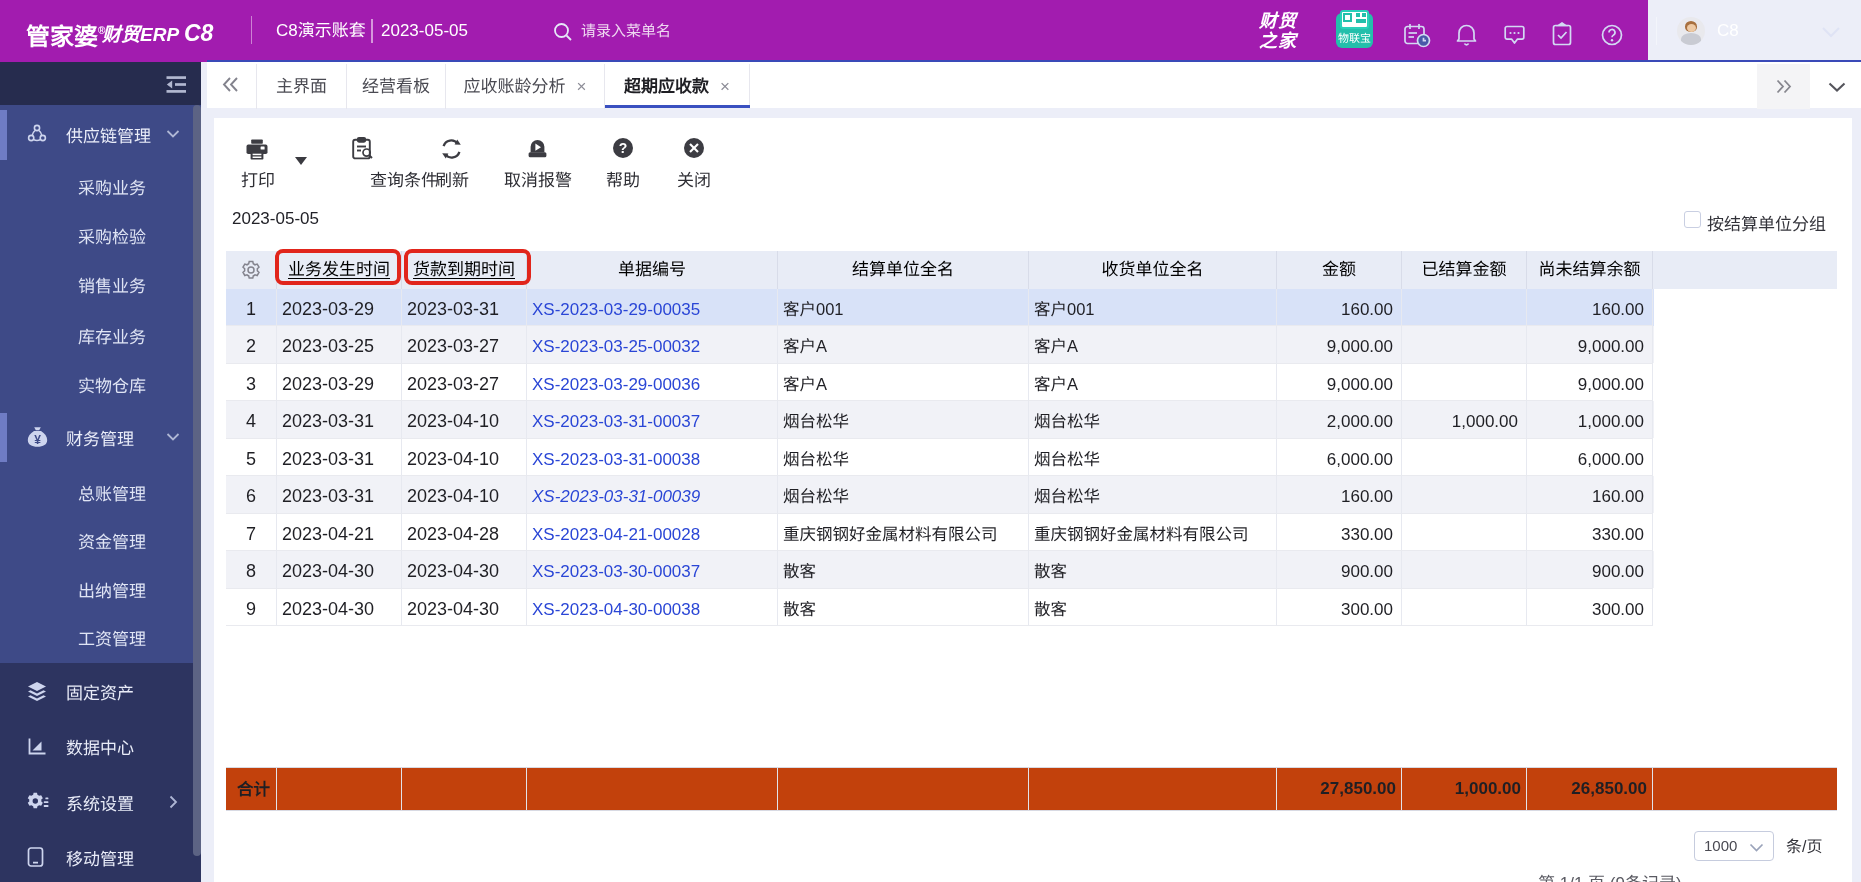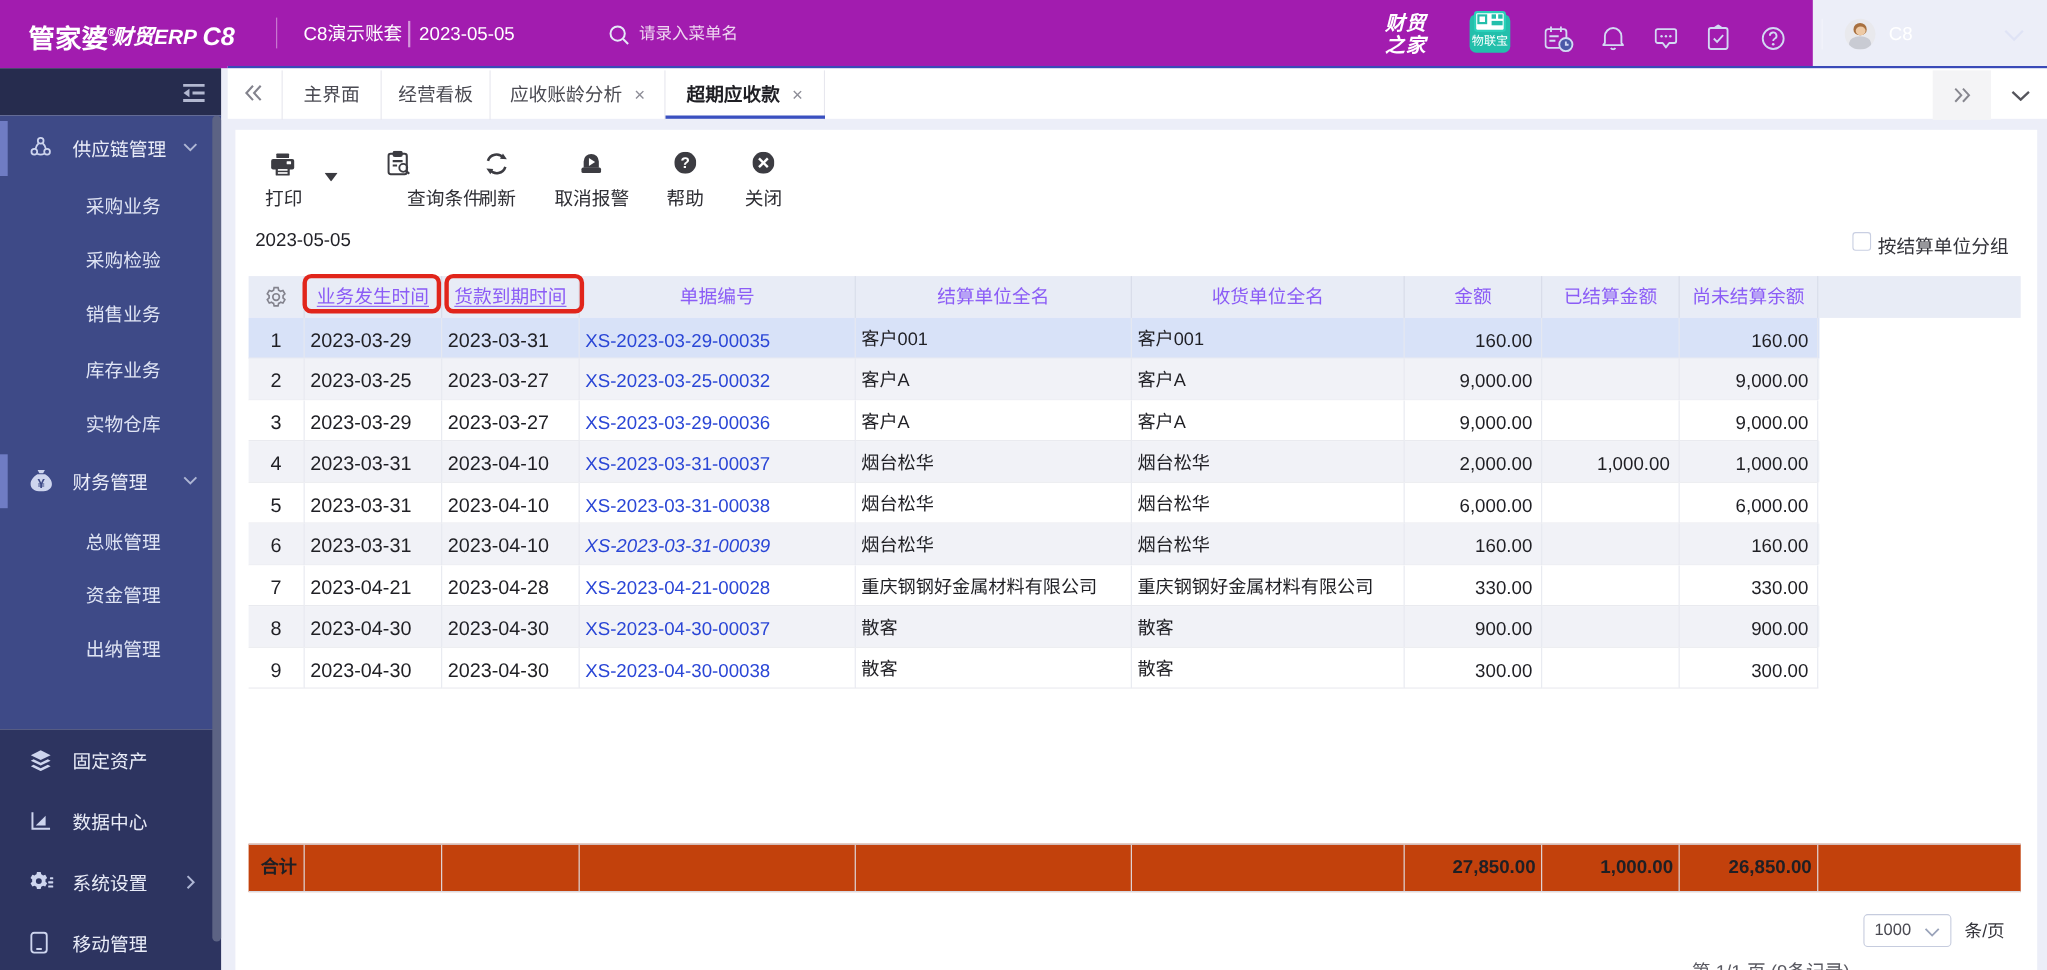--- a/index.html
+++ b/index.html
@@ -27,21 +27,21 @@
   #tabbar { left:207px; top:60px; width:1654px; height:48px; background:#fff; border-top:2px solid #3a4ab8; }
   .tab { position:absolute; top:2px; height:45px; border-right:1px solid #e7e7ee; color:#4a4a52; font-size:17px; text-align:center; }
   .tab .x { color:#8d8d97; font-size:17px; }
   #tab-underline { left:605px; top:105px; width:145px; height:3px; background:#3a50c0; }
   
   #panel { left:214px; top:118px; width:1638px; height:764px; background:#fff; }
   .tool-lab { position:absolute; top:166px; color:#2e2e34; font-size:17px; white-space:nowrap; transform:translateX(-50%); }
   
   #grid { left:226px; top:251px; width:1611px; }
   .hrow { position:absolute; left:0; top:0; height:38px; width:1611px; background:#e8ecf6; }
-  .hcell { position:absolute; top:0; height:38px; border-right:1px solid #d8dce9; color:#8b5cf6; font-size:17px; line-height:37px; text-align:center; white-space:nowrap; }
+  .hcell { position:absolute; top:0; height:38px; border-right:1px solid #d8dce9; color:#000000; font-size:17px; line-height:37px; text-align:center; white-space:nowrap; }
   .drow { position:absolute; left:0; width:1428px; height:37px; }
   .dcell { position:absolute; top:0; height:37.5px; border-right:1px solid #e7e9f0; border-bottom:1px solid #e9eaef; font-size:18px; line-height:41px; color:#1f1f24; white-space:nowrap; }
   .num { text-align:center; }
   .lft { padding-left:5px; }
   .dcell.lnk { font-size:17px; }
   .dcell.nm { font-size:16.5px; }
   .dcell.rgt { font-size:17px; }
   .rgt { text-align:right; padding-right:8px; }
   .lnk { color:#2a46d6; }
   .redbox { border:4px solid #e1251b; border-radius:8px; background:transparent; }
@@ -173,20 +173,23 @@
       </svg>
   </div>
   <div class="abs mi" style="top:468px;">
       <span class="t2">总账管理</span>
     </div>
   <div class="abs mi" style="top:516px;">
       <span class="t2">资金管理</span>
     </div>
   <div class="abs mi" style="top:565px;">
       <span class="t2">出纳管理</span>
+    </div>
+  <div class="abs mi" style="top:613px;">
+      <span class="t2">工资管理</span>
     </div>
   <div class="abs mi" style="top:667px;">
     <svg class="ic" width="20" height="20" viewBox="0 0 20 20" fill="#ced5ee">
         <path d="M10 1 L19 5.5 L10 10 L1 5.5 Z"></path>
         <path d="M3.5 9.2 L1 10.5 L10 15 L19 10.5 L16.5 9.2 L10 12.4 Z"></path>
         <path d="M3.5 14.2 L1 15.5 L10 20 L19 15.5 L16.5 14.2 L10 17.4 Z"></path>
       </svg>
     <span class="t">固定资产</span>
   </div>
   <div class="abs mi" style="top:722px;">
@@ -376,21 +379,21 @@
       <div class="dcell lft nm" style="left:552px;width:251px;">重庆钢钢好金属材料有限公司</div>
       <div class="dcell lft nm" style="left:803px;width:248px;">重庆钢钢好金属材料有限公司</div>
       <div class="dcell rgt" style="left:1051px;width:125px;">330.00</div>
       <div class="dcell rgt" style="left:1176px;width:125px;"></div>
       <div class="dcell rgt" style="left:1301px;width:126px;">330.00</div>
     </div>
     <div class="drow" style="top:300.0px;background:#f1f2f7;">
       <div class="dcell num" style="left:0px;width:51px;">8</div>
       <div class="dcell lft" style="left:51px;width:125px;">2023-04-30</div>
       <div class="dcell lft" style="left:176px;width:125px;">2023-04-30</div>
-      <div class="dcell lft lnk" style="left:301px;width:251px;">XS-2023-04-30-00037</div>
+      <div class="dcell lft lnk" style="left:301px;width:251px;">XS-2023-03-30-00037</div>
       <div class="dcell lft nm" style="left:552px;width:251px;">散客</div>
       <div class="dcell lft nm" style="left:803px;width:248px;">散客</div>
       <div class="dcell rgt" style="left:1051px;width:125px;">900.00</div>
       <div class="dcell rgt" style="left:1176px;width:125px;"></div>
       <div class="dcell rgt" style="left:1301px;width:126px;">900.00</div>
     </div>
     <div class="drow" style="top:337.5px;background:#ffffff;">
       <div class="dcell num" style="left:0px;width:51px;">9</div>
       <div class="dcell lft" style="left:51px;width:125px;">2023-04-30</div>
       <div class="dcell lft" style="left:176px;width:125px;">2023-04-30</div>

